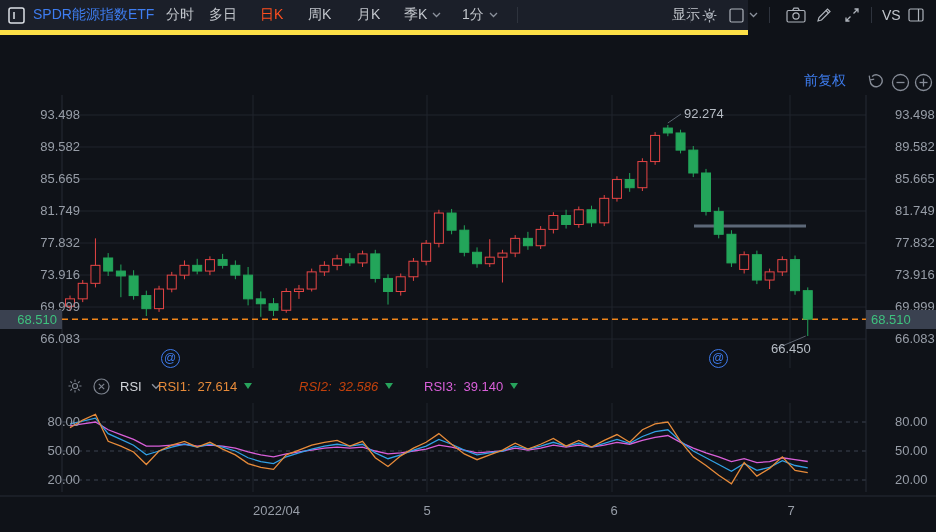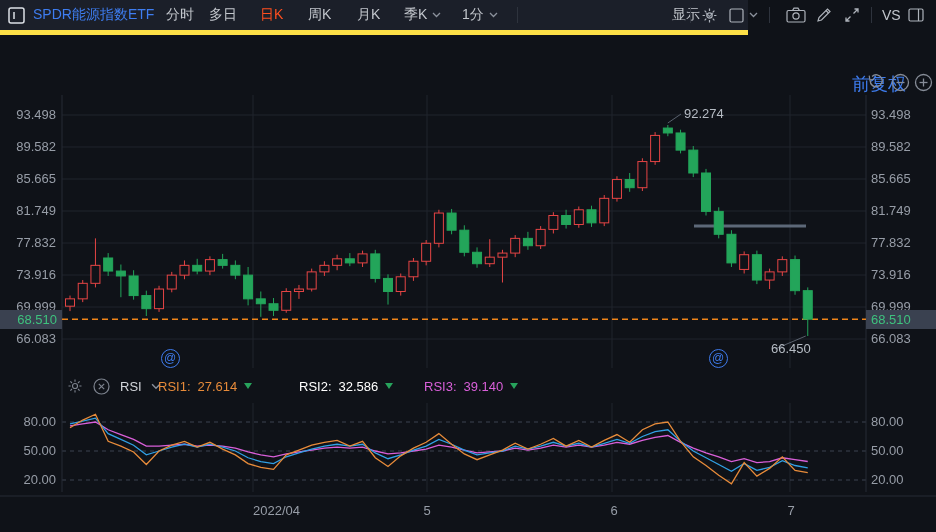--- a/index.html
+++ b/index.html
@@ -13,24 +13,24 @@
   .toolbar{position:absolute;left:0;top:0;width:748px;height:30px;
     background:var(--panel-bg,#1b1f29);border-bottom:5px solid #fde047;}
   .tb-item{position:absolute;top:0;height:30px;display:flex;align-items:center;
     font-size:14px;color:var(--toolbar-text,#c2c6cc);white-space:nowrap;cursor:default;}
   .tb-title{color:var(--accent-blue,#3e7df0);}
   .tab.active{color:var(--active-tab,#ff4f1f);}
   .tb-div{position:absolute;top:7px;width:1px;height:16px;background:#2e333d;}
   .chev{margin-left:5px;display:inline-flex;}
   .tb-icon{color:#aeb3bb;}
   
-  .adjust{position:absolute;left:804px;top:72px;font-size:18px;color:var(--accent-blue,#3e7df0);margin-left:48px;}
+  .adjust{position:absolute;left:804px;top:72px;font-size:14px;color:var(--accent-blue,#3e7df0);}
   .hdr-ic{position:absolute;top:72px;width:20px;height:20px;display:flex;align-items:center;justify-content:center;color:#868c97;}
   
-  .ytick{position:absolute;height:16px;line-height:16px;font-size:13px;color:var(--axis-text,#979da7);}
+  .ytick{position:absolute;height:16px;line-height:16px;font-size:13px;color:var(--axis-text,#979da7);padding-left:24px;}
   .ytick.l{left:0;width:56px;text-align:right;}
   .ytick.r{left:871px;text-align:left;}
   .xtick{position:absolute;top:503px;font-size:13px;color:var(--axis-text,#979da7);}
   .pricebox{position:absolute;height:19px;line-height:19px;font-size:13px;
     background:var(--price-label-bg,#3a4150);color:var(--price-label-text,#3ec17e);}
   .pricebox.l{left:0;width:62px;text-align:right;padding-right:5px;box-sizing:border-box;}
   .pricebox.r{left:866px;width:70px;padding-left:5px;box-sizing:border-box;}
   .anno{position:absolute;font-size:13px;color:#b6bcc4;}
   .marker{position:absolute;width:19px;height:19px;border:1.5px solid var(--marker-blue,#3f7bed);
     border-radius:50%;color:var(--marker-blue,#3f7bed);font-size:12px;line-height:17px;
@@ -361,21 +361,21 @@
 <span class="rsi-item" style="left:151px">
   <svg width="10" height="7" viewBox="0 0 9 6" fill="none" stroke="#8b919c" stroke-width="1.3">
       <path d="M1 1l3.5 3.5L8 1"></path>
     </svg>
 </span>
 <span class="rsi-item ind" style="left: 158px; color: rgb(231, 139, 58);">
   <span>RSI1:</span>
   <span class="val">27.614</span>
   <span class="tri"></span>
 </span>
-<span class="rsi-item ind" style="left: 299px; color: #ffffff;">
+<span class="rsi-item ind" style="left: 299px; color: #c2410c; font-style: italic;">
   <span>RSI2:</span>
   <span class="val">32.586</span>
   <span class="tri"></span>
 </span>
 <span class="rsi-item ind" style="left: 424px; color: rgb(217, 95, 217);">
   <span>RSI3:</span>
   <span class="val">39.140</span>
   <span class="tri"></span>
 </span>
 

